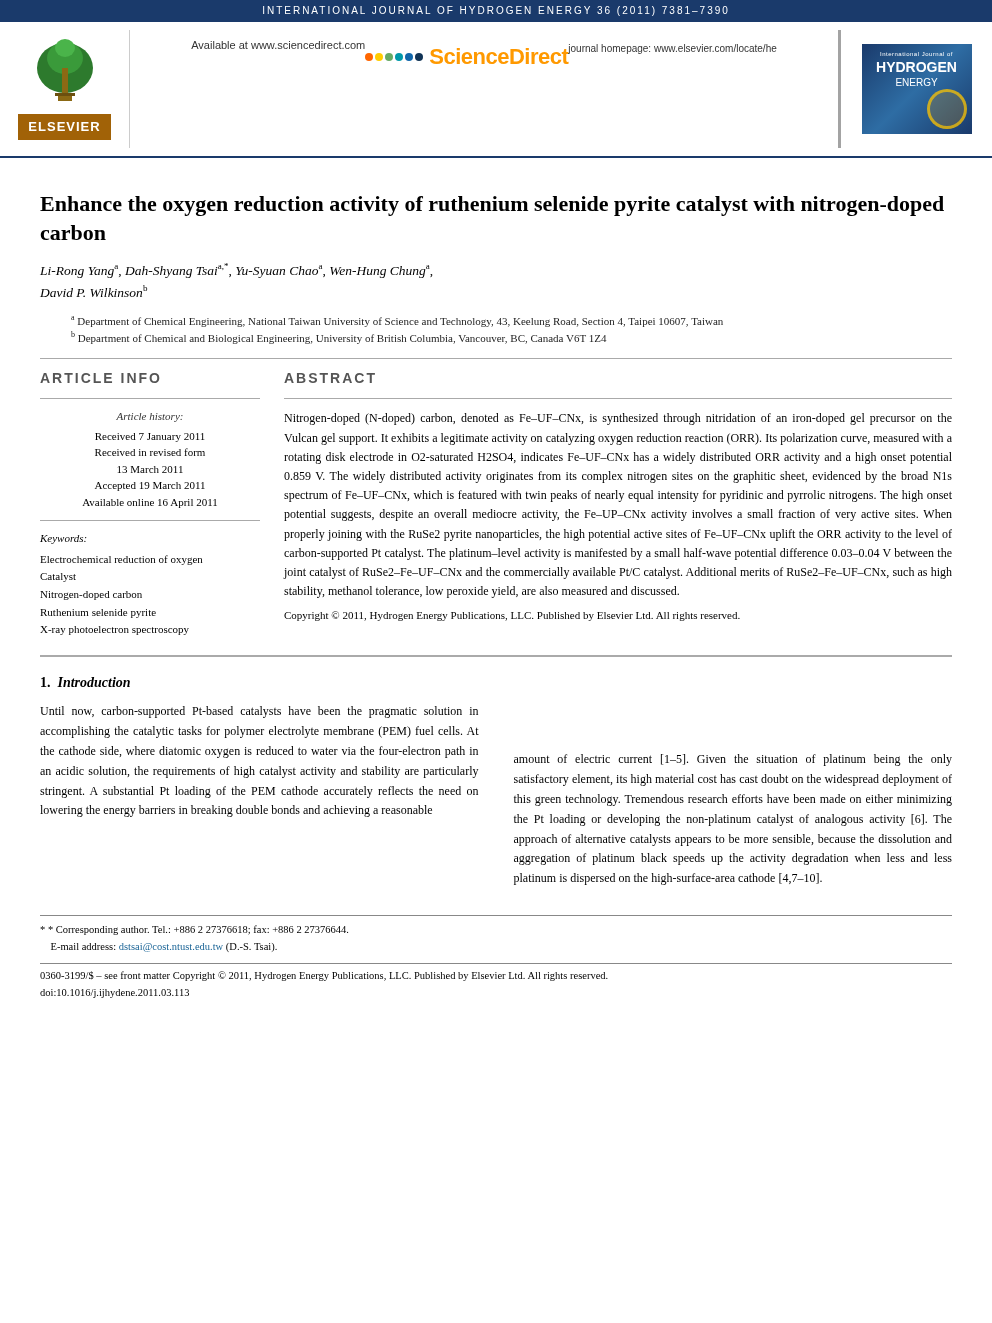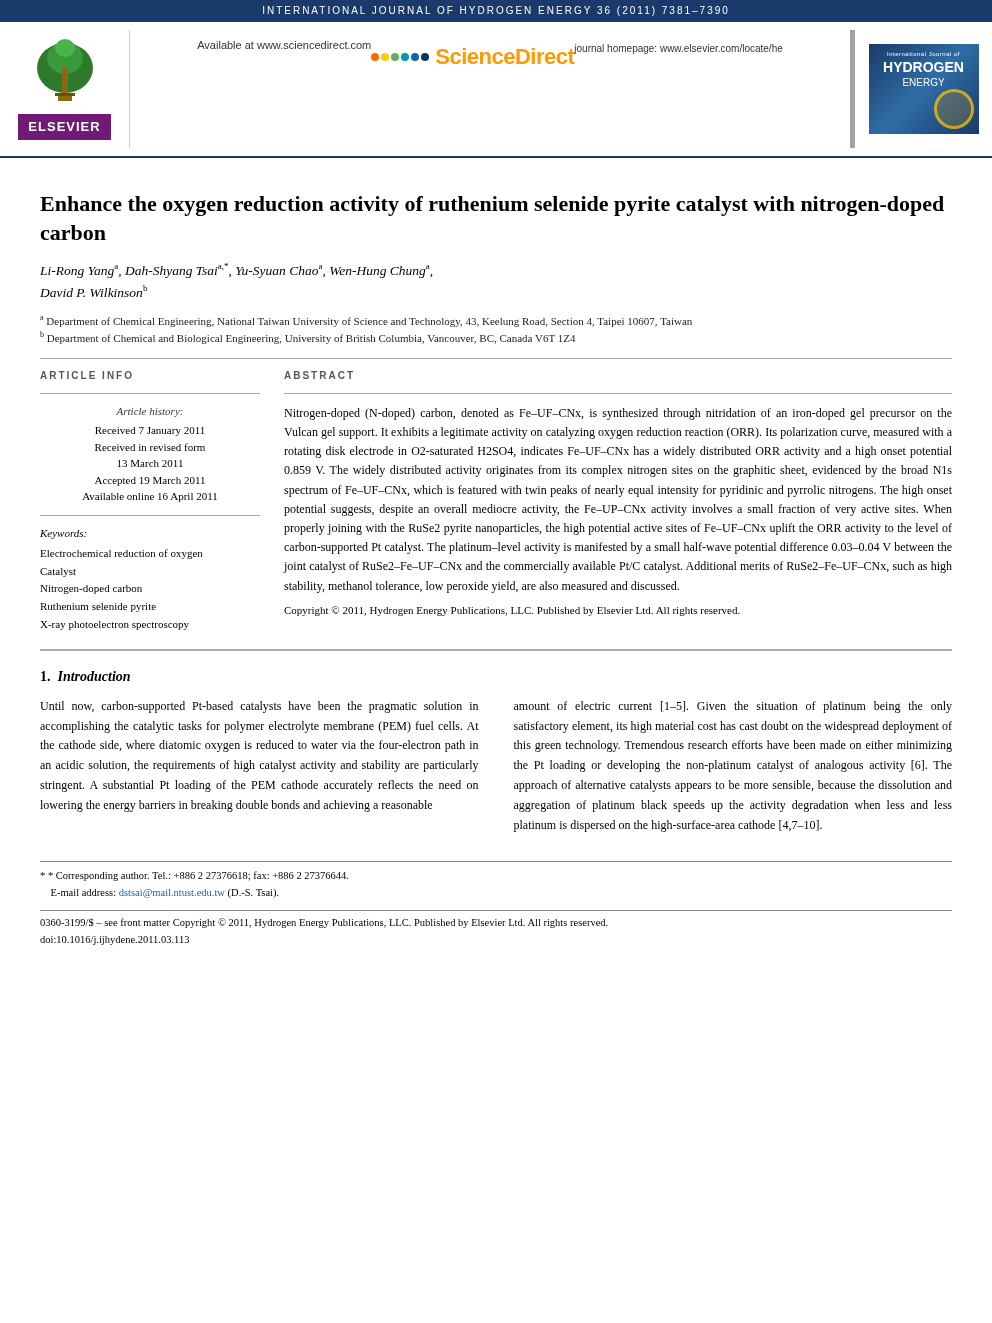--- a/index.html
+++ b/index.html
@@ -31,21 +31,21 @@
     .elsevier-logo {
       width: 130px;
       display: flex;
       flex-direction: column;
       align-items: center;
       justify-content: center;
       border-right: 1px solid #ccc;
       padding: 8px;
     }
     .elsevier-logo-box {
-      background: #701a75;
+      background: #a16207;
       color: #fff;
       font-family: Arial, sans-serif;
       font-size: 13px;
       font-weight: bold;
       letter-spacing: 1px;
       padding: 4px 10px;
       margin-top: 6px;
     }
     .elsevier-tree {
       width: 90px;
@@ -90,26 +90,26 @@
     .sd-text span {
       color: #f90;
     }
     .journal-homepage {
       font-size: 10px;
       color: #333;
       font-family: Arial, sans-serif;
       margin-top: 4px;
     }
     .journal-cover {
-      width: 142px;
+      width: 154px;
       display: flex;
       flex-direction: column;
       align-items: center;
       justify-content: center;
-      border-left: 5px solid #a3a3a3;
+      border-left: 3px solid #a3a3a3;
       padding: 4px;
     }
     .journal-cover-img {
       width: 110px;
       height: 90px;
       background: linear-gradient(135deg, #1a3a6b 0%, #2e6da4 50%, #1a3a6b 100%);
       display: flex;
       flex-direction: column;
       align-items: center;
       justify-content: flex-start;
@@ -161,20 +161,21 @@
       line-height: 1.6;
     }
     .authors sup {
       font-size: 9px;
     }
     .affiliations {
       font-size: 11px;
       margin-bottom: 12px;
       line-height: 1.5;
       color: #222;
+      margin-left: 31px;
     }
     .affiliations sup { font-size: 8px; }
     .divider {
       border: none;
       border-top: 1px solid #aaa;
       margin: 10px 0;
     }
     .two-col {
       display: flex;
       gap: 24px;
@@ -182,21 +183,21 @@
     }
     .left-col {
       width: 220px;
       min-width: 220px;
     }
     .right-col {
       flex: 1;
     }
     .section-label {
       font-family: Arial, sans-serif;
-      font-size: 10px;
+      font-size: 14px;
       letter-spacing: 2px;
       font-weight: bold;
       color: #555;
       margin-bottom: 6px;
       text-transform: uppercase;
     }
     .article-info-group {
       margin-bottom: 2px;
       text-align: center;
     }
@@ -257,20 +258,21 @@
     }
     .intro-two-col {
       display: flex;
       gap: 35px;
     }
     .intro-left {
       flex: 1;
     }
     .intro-right {
       flex: 1;
+      margin-top: 48px;
     }
     .intro-para {
       font-size: 12px;
       line-height: 1.65;
       text-align: justify;
       margin-bottom: 10px;
     }
     .footnotes-section {
       border-top: 1px solid #888;
       margin-top: 16px;
@@ -433,21 +435,21 @@
     </div>
   </div>
 
   <div class="footnotes-section">
     <div class="footnote-line">
       <span>* </span>
       <span>* Corresponding author. Tel.: +886 2 27376618; fax: +886 2 27376644.</span>
     </div>
     <div class="footnote-line">
       <span>&nbsp;&nbsp;&nbsp;&nbsp;<span>E-mail address:</span> </span>
-      <a class="email">dstsai@mail.ntust.edu.tw</a>
+      <a class="email">dstsai@cost.ntust.edu.tw</a>
       <span>(D.-S. Tsai).</span>
     </div>
   </div>
 
   <div class="bottom-bar">
     <div class="footnote-line">0360-3199/$ – see front matter Copyright © 2011, Hydrogen Energy Publications, LLC. Published by Elsevier Ltd. All rights reserved.</div>
     <div class="footnote-line">doi:10.1016/j.ijhydene.2011.03.113</div>
   </div>
 
 </div>

